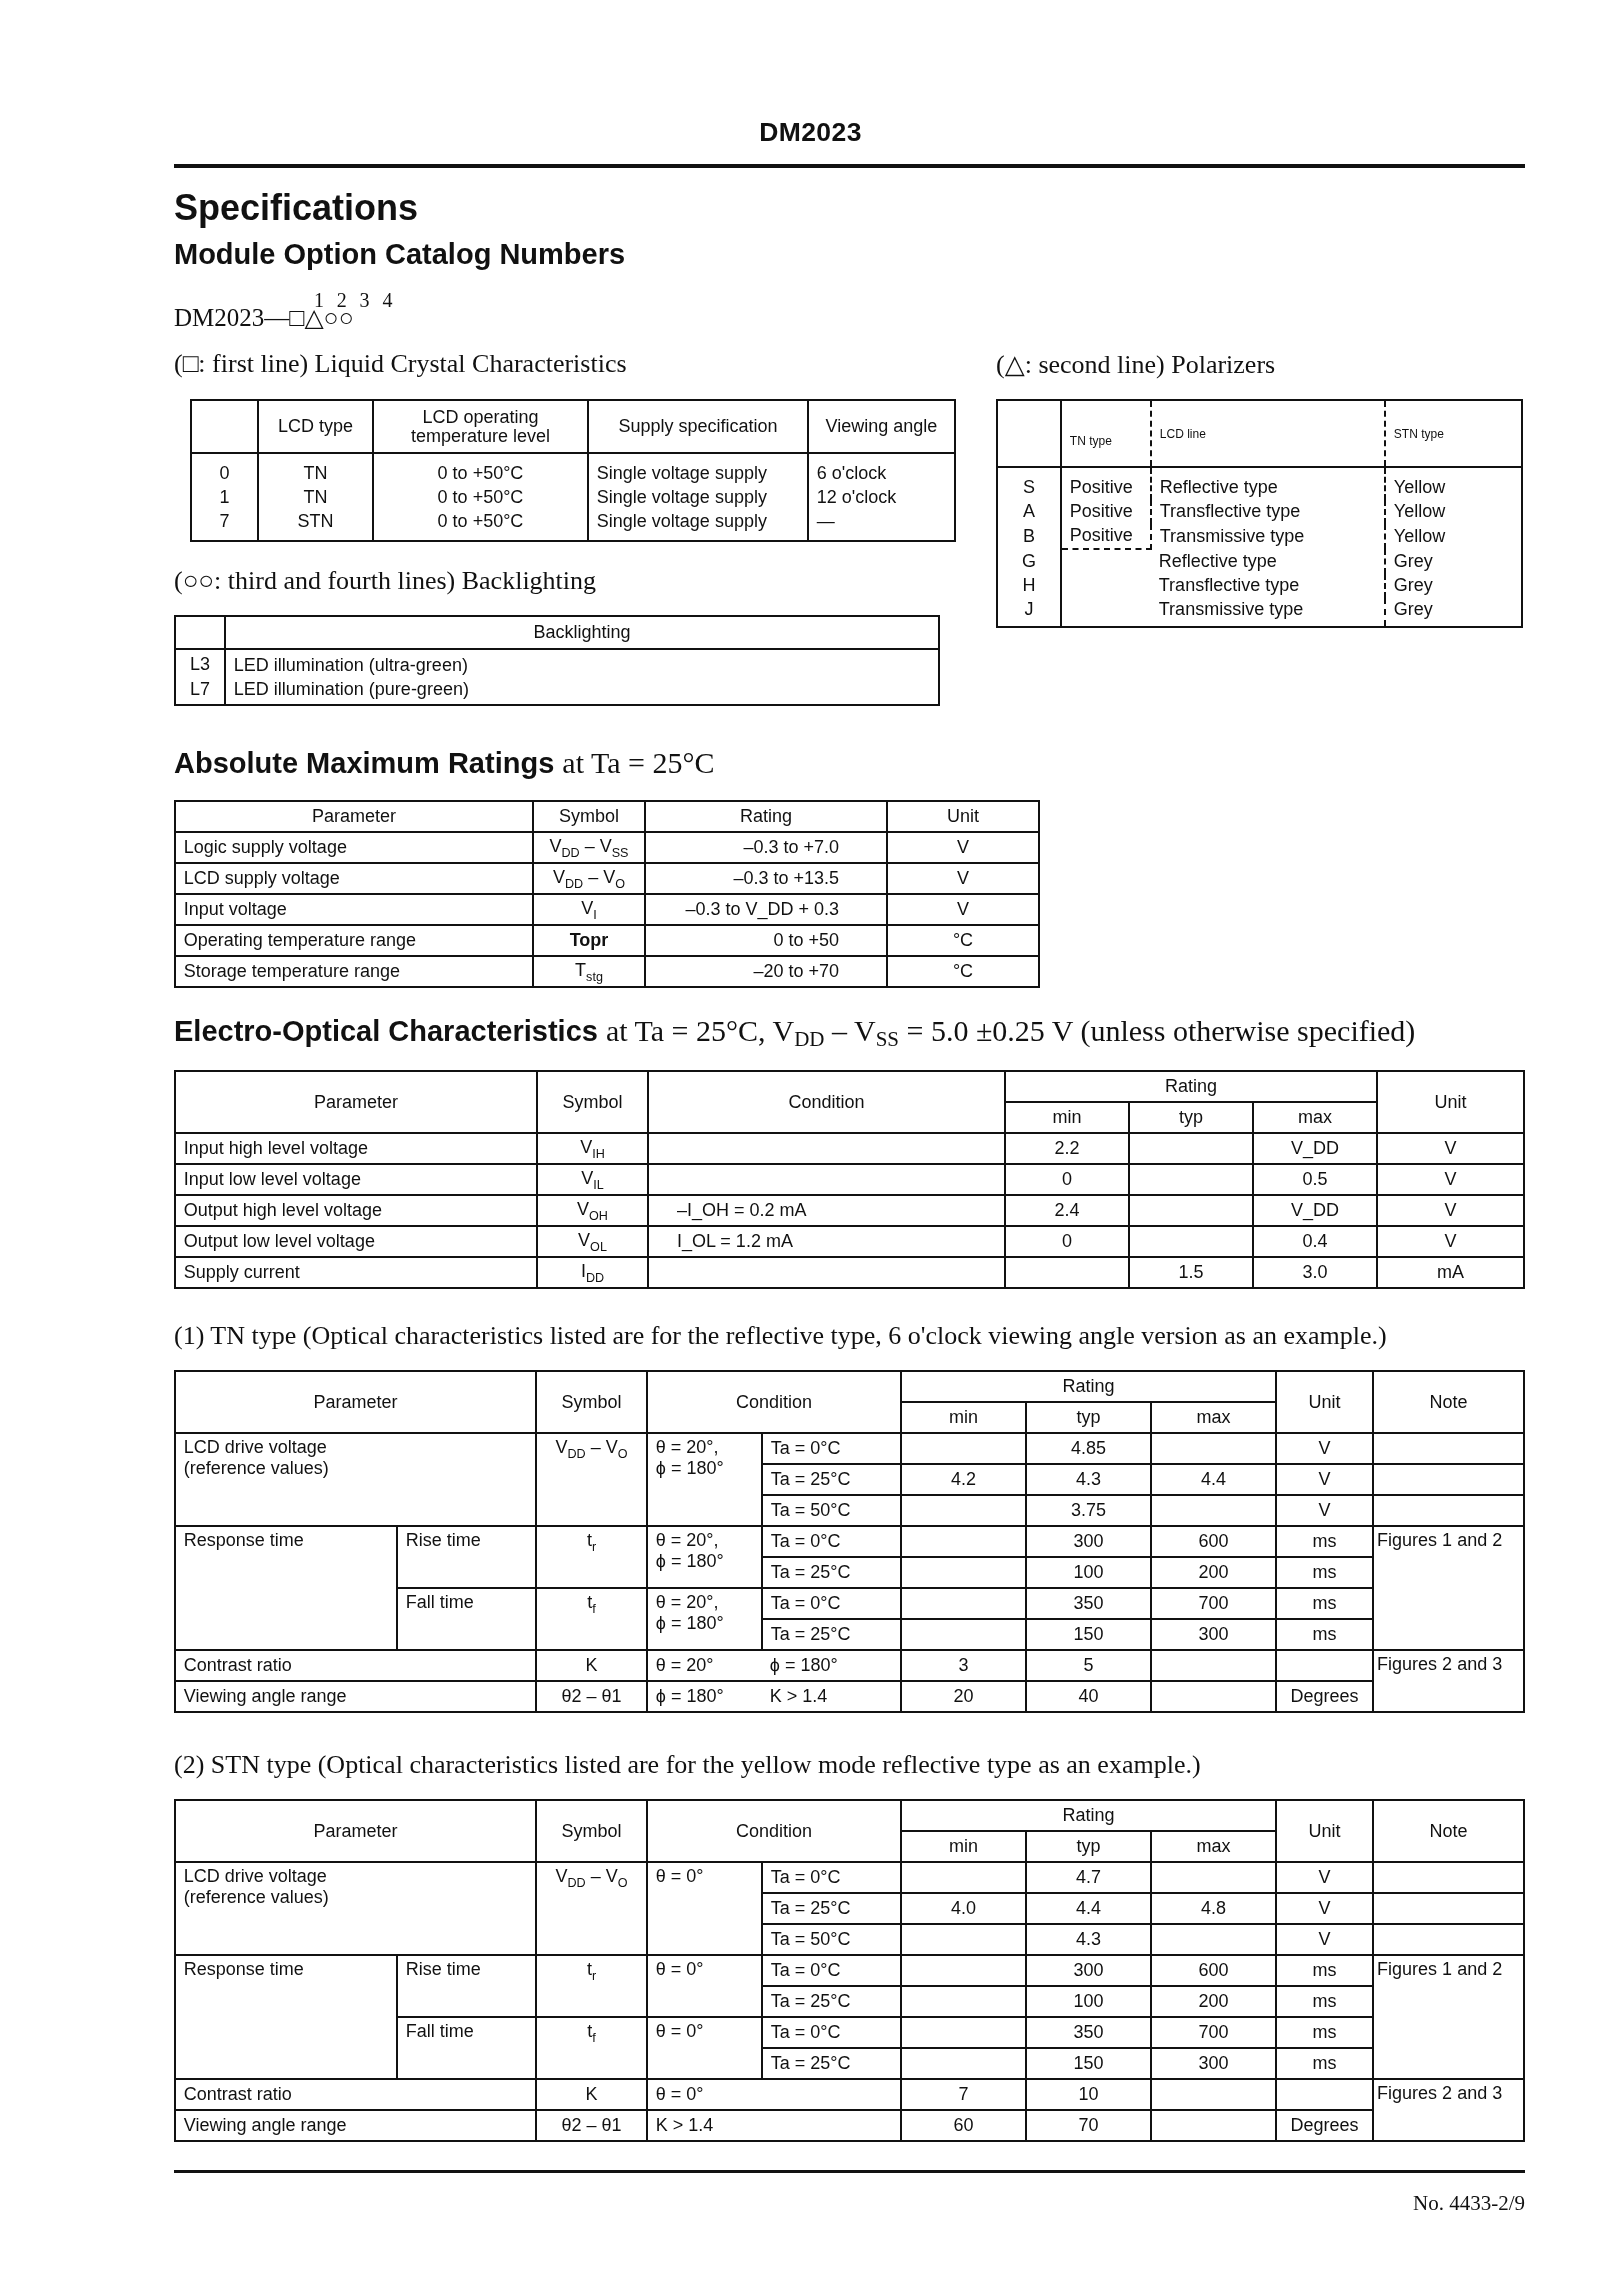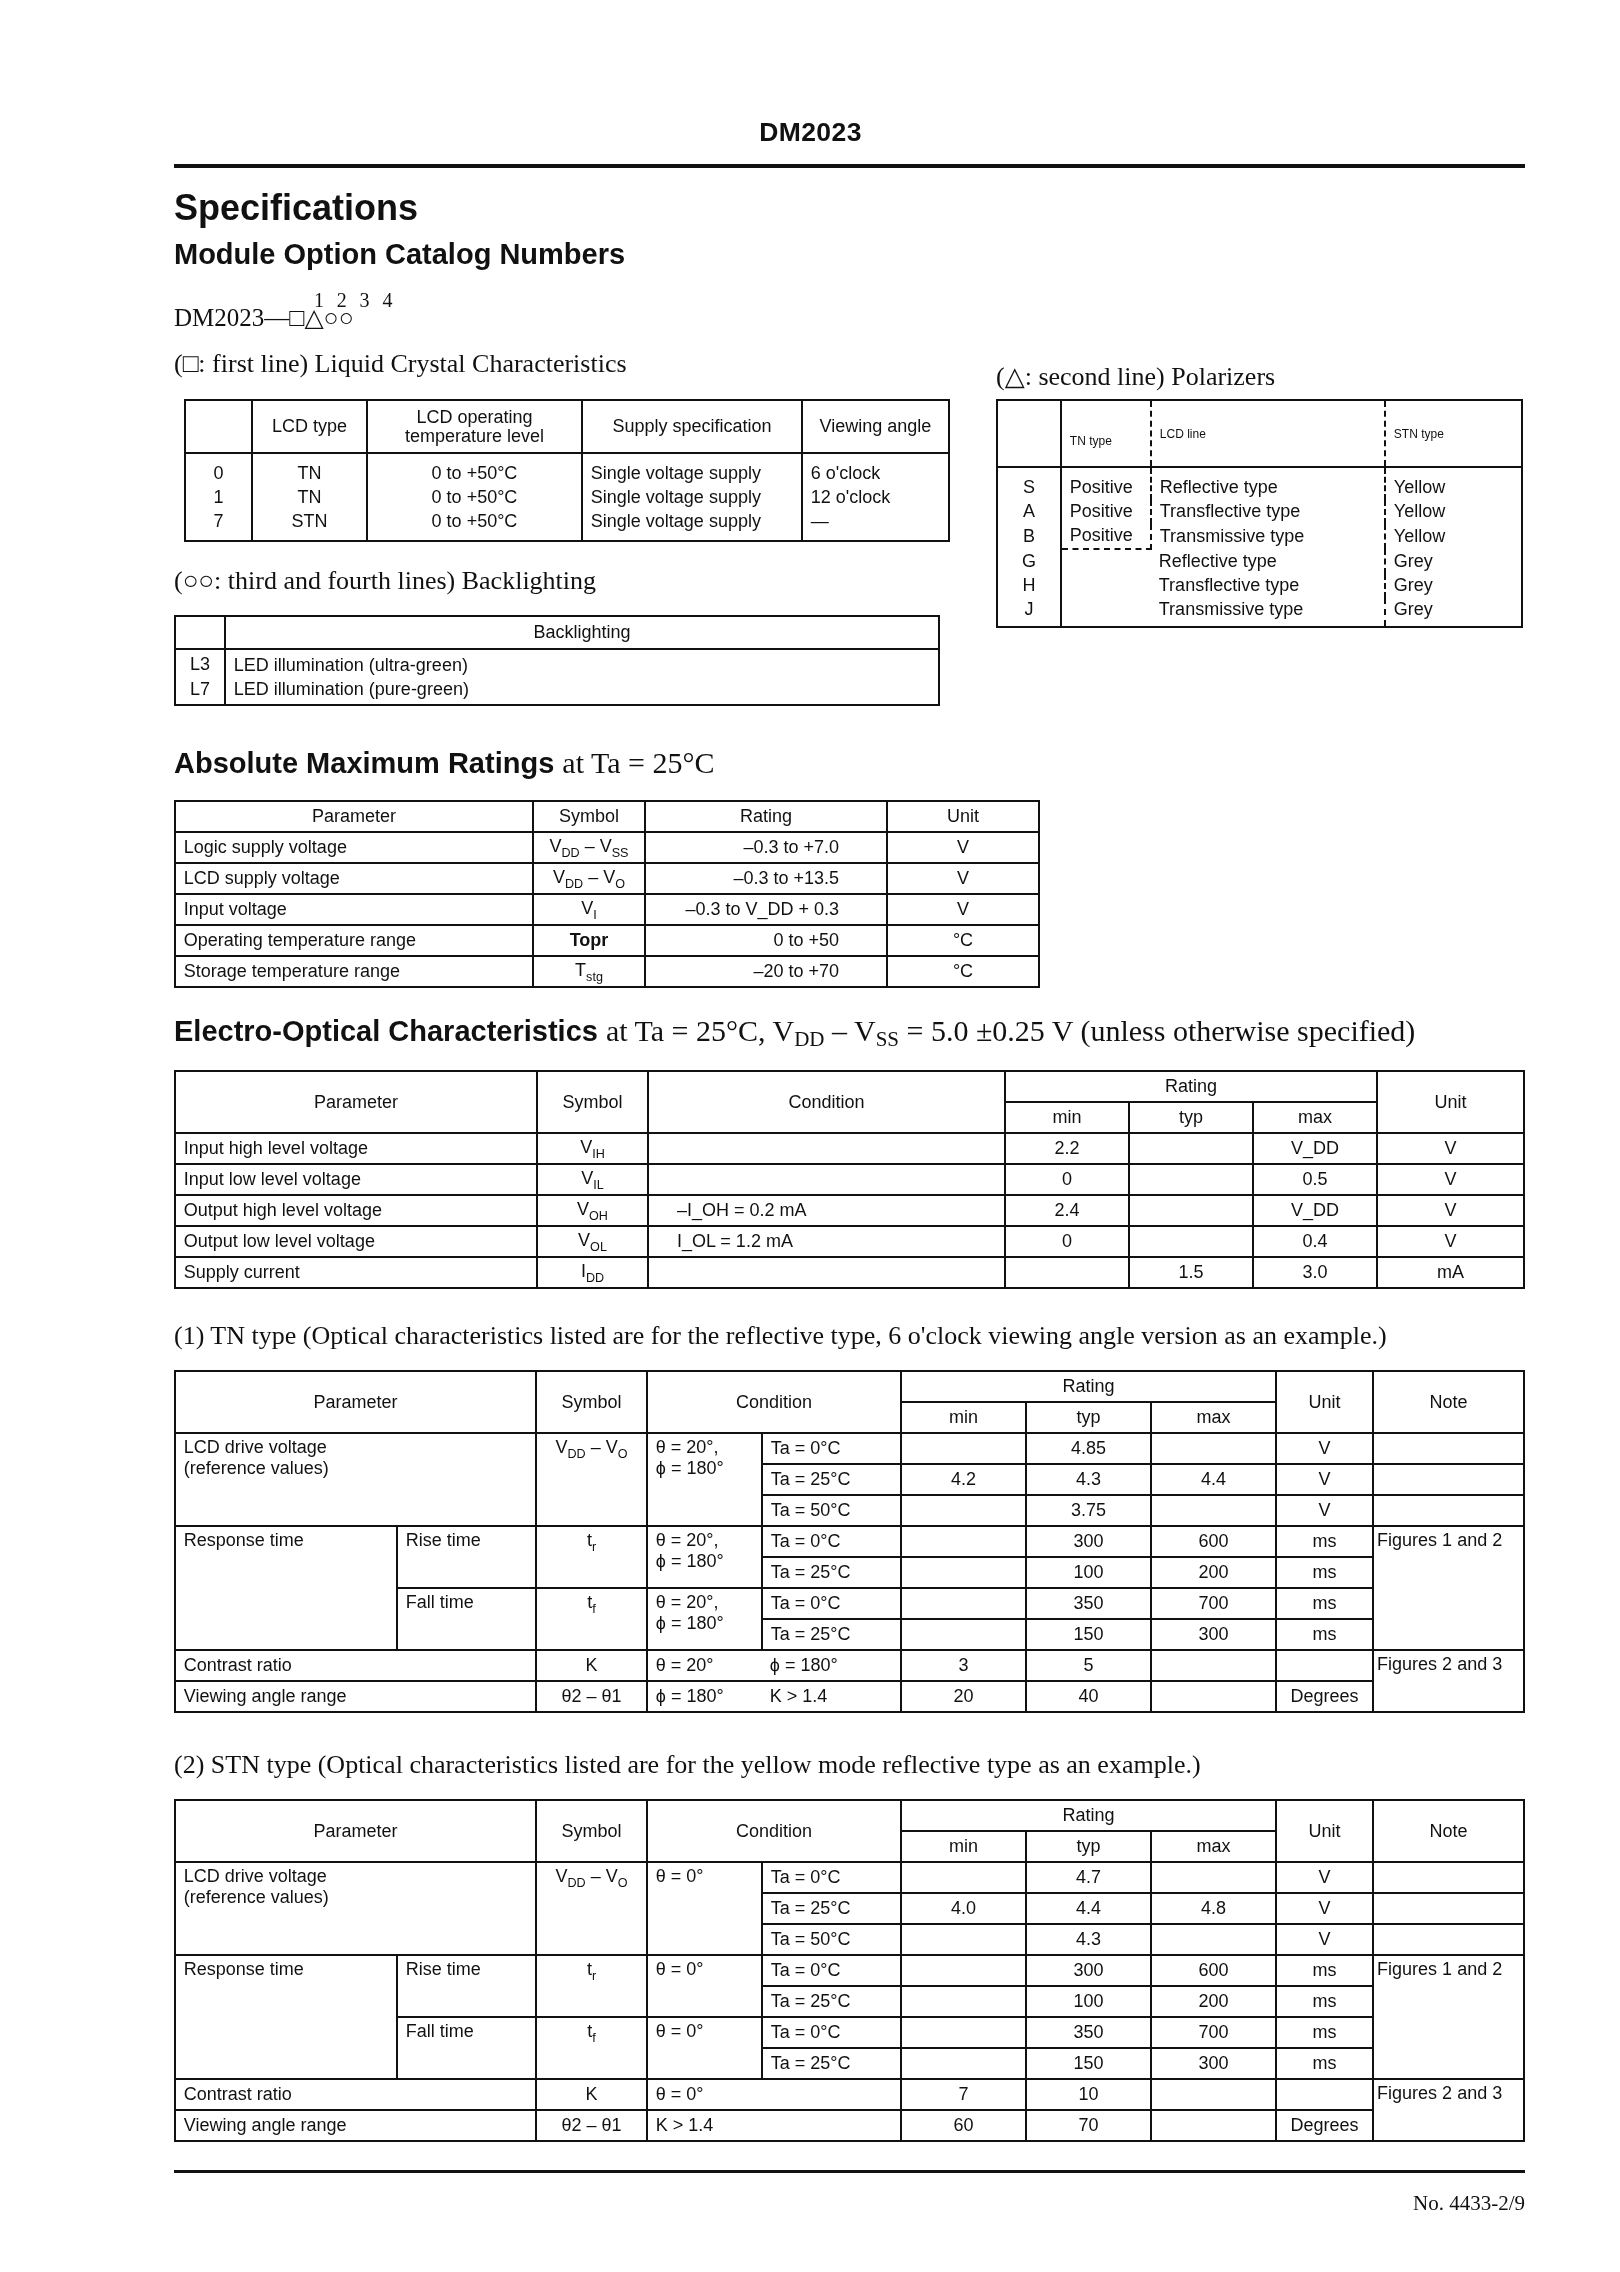--- a/index.html
+++ b/index.html
@@ -17,21 +17,21 @@
   .sec .serif { font-weight: normal; font-size: 30px; }
 
   table { border-collapse: collapse; position: absolute; font-size: 18px; }
   td, th { border: 2.3px solid #111; padding: 0 7.8px; font-weight: normal; }
   .c { text-align: center; }
   .r { text-align: right; }
   .l { text-align: left; }
   sub { font-size: 70%; vertical-align: -4.7px; }
 
   
-  #t-lcd { left: 184px; top: 399px; width: 766px; }
+  #t-lcd { left: 190px; top: 399px; width: 766px; }
   #t-lcd th { height: 51px; font-size: 18px; }
   #t-lcd td { border-top: none; border-bottom: none; height: 24px; }
   #t-lcd tr.first td { padding-top: 7.8px; }
   #t-lcd tr.last td { padding-bottom: 6.2px; border-bottom: 2.3px solid #111; }
 
   
   #t-pol { left: 996px; top: 399px; width: 527px; }
   #t-pol th { height: 51px; text-align: left; font-size: 12px; }
   #t-pol td { border-top: none; border-bottom: none; height: 24px; }
   #t-pol tr.first td { padding-top: 7.8px; }
@@ -112,21 +112,21 @@
   <tr class="last">
     <td class="c">7</td>
     <td class="c">STN</td>
     <td class="c">0 to +50°C</td>
     <td class="l">Single voltage supply</td>
     <td class="l">—</td>
   </tr>
 </tbody>
   </table>
 
-<div class="abs caption serif" style="left:996px; top:349px;margin-top:12px;">(△: second line) Polarizers</div>
+<div class="abs caption serif" style="left:996px; top:349px;">(△: second line) Polarizers</div>
 <table id="t-pol">
   <colgroup>
       <col style="width:64px">
       <col style="width:90px">
       <col style="width:234px">
       <col>
     </colgroup>
   <tbody>
       <tr>
     <th></th>

